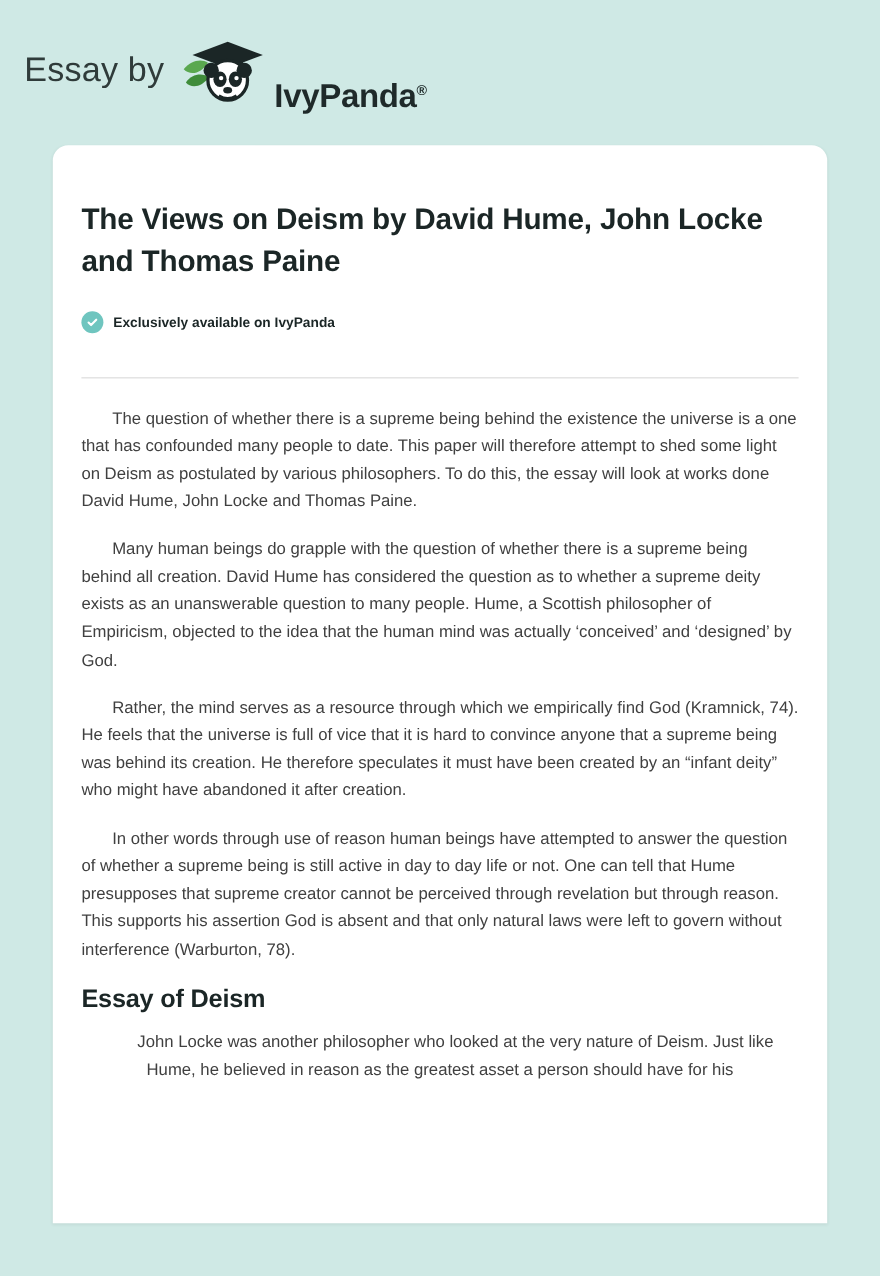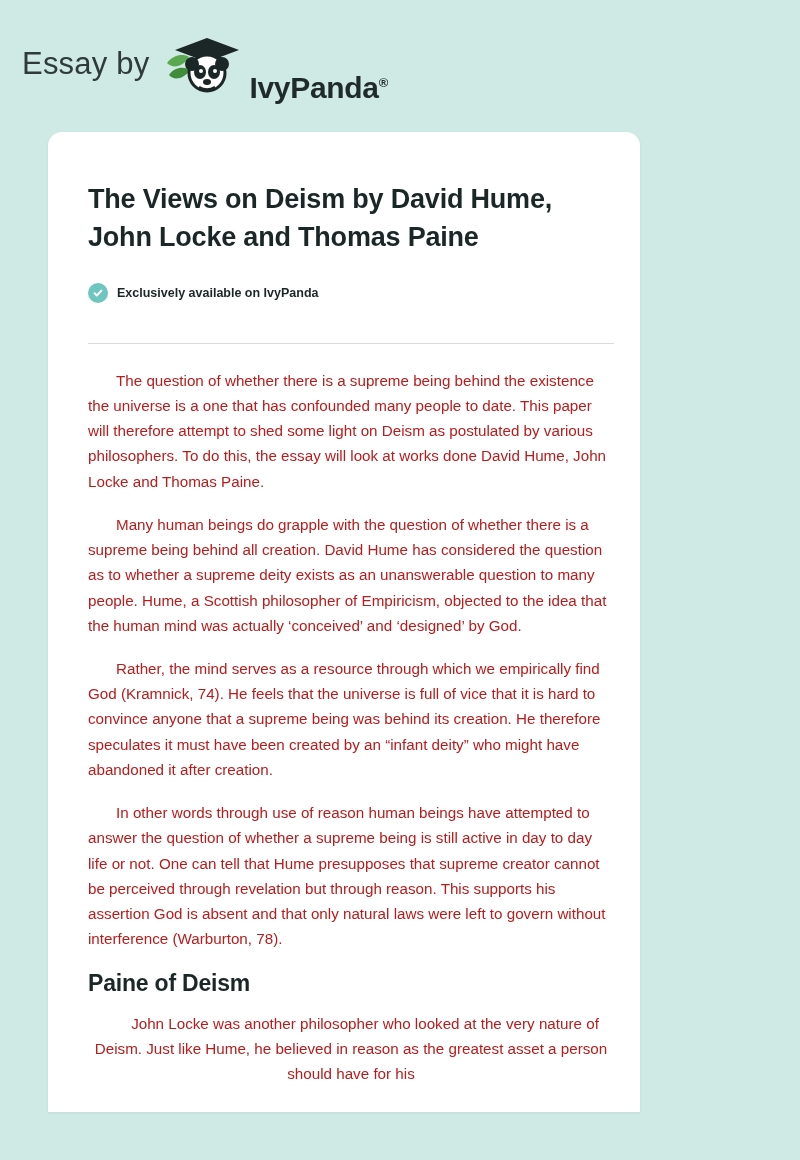--- a/index.html
+++ b/index.html
@@ -59,26 +59,26 @@
   .brand-reg {
     font-size: 13px;
     vertical-align: super;
     font-weight: 700;
   }
   
   .card {
     position: absolute;
     left: 48px;
     top: 132px;
-    width: 592px;
+    width: 704px;
     height: 980px;
     background: #ffffff;
     border-radius: 14px 14px 0 0;
     box-shadow: 0 1px 3px rgba(0,0,0,0.06);
-    padding: 48px 26px 0 40px;
+    padding: 48px 26px 0 26px;
     overflow: hidden;
   }
   .title {
     font-size: 27px;
     line-height: 1.42;
     font-weight: 700;
     color: #1b2626;
     margin: 0 0 26px 0;
     letter-spacing: -0.2px;
   }
@@ -113,21 +113,21 @@
     font-size: 23px;
     font-weight: 700;
     color: #1b2626;
     margin: 28px 0 14px 0;
     letter-spacing: -0.2px;
   }
   h2.section:first-of-type { margin-top: 0; }
   p.para {
     font-size: 15.2px;
     line-height: 1.66;
-    color: #b91c1c;
+    color: #404040;
     margin: 0 0 18px 0;
     text-indent: 28px;
   }
   p.para:last-child { margin-bottom: 4px; text-align: center; }
 </style>
 </head>
 <body>
 
 <div class="page">
 
@@ -175,17 +175,17 @@
     </div>
 
     <div class="divider"></div>
 
     <p class="para">The question of whether there is a supreme being behind the existence the universe is a one that has confounded many people to date. This paper will therefore attempt to shed some light on Deism as postulated by various philosophers. To do this, the essay will look at works done David Hume, John Locke and Thomas Paine.</p>
 
     <p class="para">Many human beings do grapple with the question of whether there is a supreme being behind all creation. David Hume has considered the question as to whether a supreme deity exists as an unanswerable question to many people. Hume, a Scottish philosopher of Empiricism, objected to the idea that the human mind was actually ‘conceived’ and ‘designed’ by God.</p>
     <p class="para">Rather, the mind serves as a resource through which we empirically find God (Kramnick, 74). He feels that the universe is full of vice that it is hard to convince anyone that a supreme being was behind its creation. He therefore speculates it must have been created by an “infant deity” who might have abandoned it after creation.</p>
     <p class="para">In other words through use of reason human beings have attempted to answer the question of whether a supreme being is still active in day to day life or not. One can tell that Hume presupposes that supreme creator cannot be perceived through revelation but through reason. This supports his assertion God is absent and that only natural laws were left to govern without interference (Warburton, 78).</p>
 
-    <h2 class="section">Paine of Deism</h2>
+    <h2 class="section">Essay of Deism</h2>
     <p class="para">John Locke was another philosopher who looked at the very nature of Deism. Just like Hume, he believed in reason as the greatest asset a person should have for his</p>
 
   </div>
 </div>
 
 </body></html>

